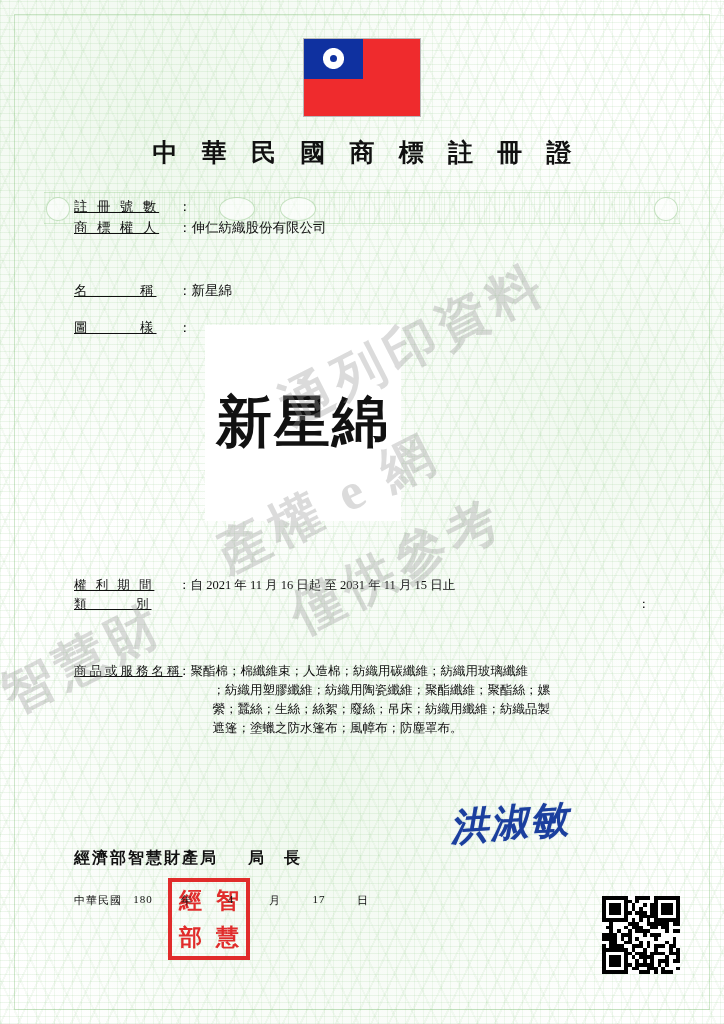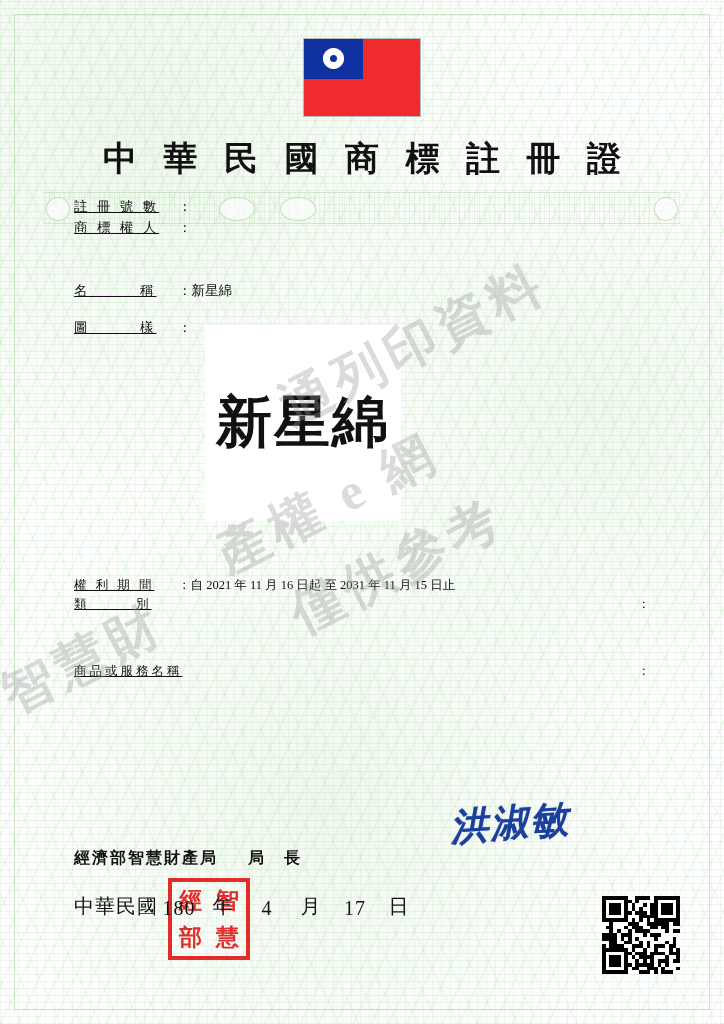--- a/index.html
+++ b/index.html
@@ -89,21 +89,21 @@
     background:#0f31a0; border:2px solid #ffffff; border-radius:50%;
     box-sizing:border-box;
   }
 
   
   .doc-title {
     position: absolute;
     left: 0; right: 0;
     top: 136px;
     text-align: center;
-    font-size: 34px;
+    font-size: 25px;
     letter-spacing: 9px;
     font-weight: bold;
     color: #111;
     font-family: "Liberation Serif", "DejaVu Serif", serif;
     text-indent: 9px;
   }
 
   
   .strip {
     position: absolute;
@@ -227,25 +227,25 @@
     transform: rotate(-4deg);
     text-shadow: 0 0 1px rgba(27,63,158,0.5);
   }
 
   
   .date-line {
     position: absolute;
     left: 74px;
     top: 893px;
     font-family: "Liberation Serif", "DejaVu Serif", serif;
-    font-size: 20px;
+    font-size: 11px;
     color: #111;
     letter-spacing: 1px;
     display: flex;
-    align-items: flex-end;
+    align-items: flex-start;
   }
   .date-line .era { letter-spacing: 1px; }
   .date-line .num { display:inline-block; min-width: 42px; text-align:center; }
   .date-line .unit { display:inline-block; width: 46px; text-align:center; }
 
   
   .seal {
     position: absolute;
     left: 168px;
     top: 878px;
@@ -359,20 +359,21 @@
   </div>
 
   <div class="fields">
     <div class="row">
       <span class="lbl">註 冊 號 數</span>
       <span class="sep">：</span>
     </div>
     <div class="row">
       <span class="lbl">商 標 權 人</span>
       <span class="sep">：</span>
+      <span class="val">伸仁紡織股份有限公司</span>
     </div>
 
     <div class="gap-1"></div>
 
     <div class="row">
       <span class="lbl">名　　　稱</span>
       <span class="sep">：</span>
       <span class="val">新星綿</span>
     </div>
 
@@ -395,20 +396,26 @@
       <span class="sep">：</span>
       <span class="val">自 2021 年 11 月 16 日起 至 2031 年 11 月 15 日止</span>
     </div>
     <div class="row">
       <span class="lbl">類　　　別</span>
       <span class="sep">：</span>
     </div>
     <div class="row">
       <span class="lbl tight">商品或服務名稱</span>
       <span class="sep">：</span>
+      <span class="goods-val">
+        <span class="goods-line">聚酯棉；棉纖維束；人造棉；紡織用碳纖維；紡織用玻璃纖維</span>
+        <span class="goods-line ind">；紡織用塑膠纖維；紡織用陶瓷纖維；聚酯纖維；聚酯絲；嫘</span>
+        <span class="goods-line ind">縈；蠶絲；生絲；絲絮；廢絲；吊床；紡織用纖維；紡織品製</span>
+        <span class="goods-line ind">遮篷；塗蠟之防水篷布；風幛布；防塵罩布。</span>
+      </span>
     </div>
   </div>
 
   <div class="sig-office">
     <span>經濟部智慧財產局</span>
     <span class="title-gap"></span>
     <span>局　長</span>
   </div>
   <div class="sig-name">洪淑敏</div>
 

